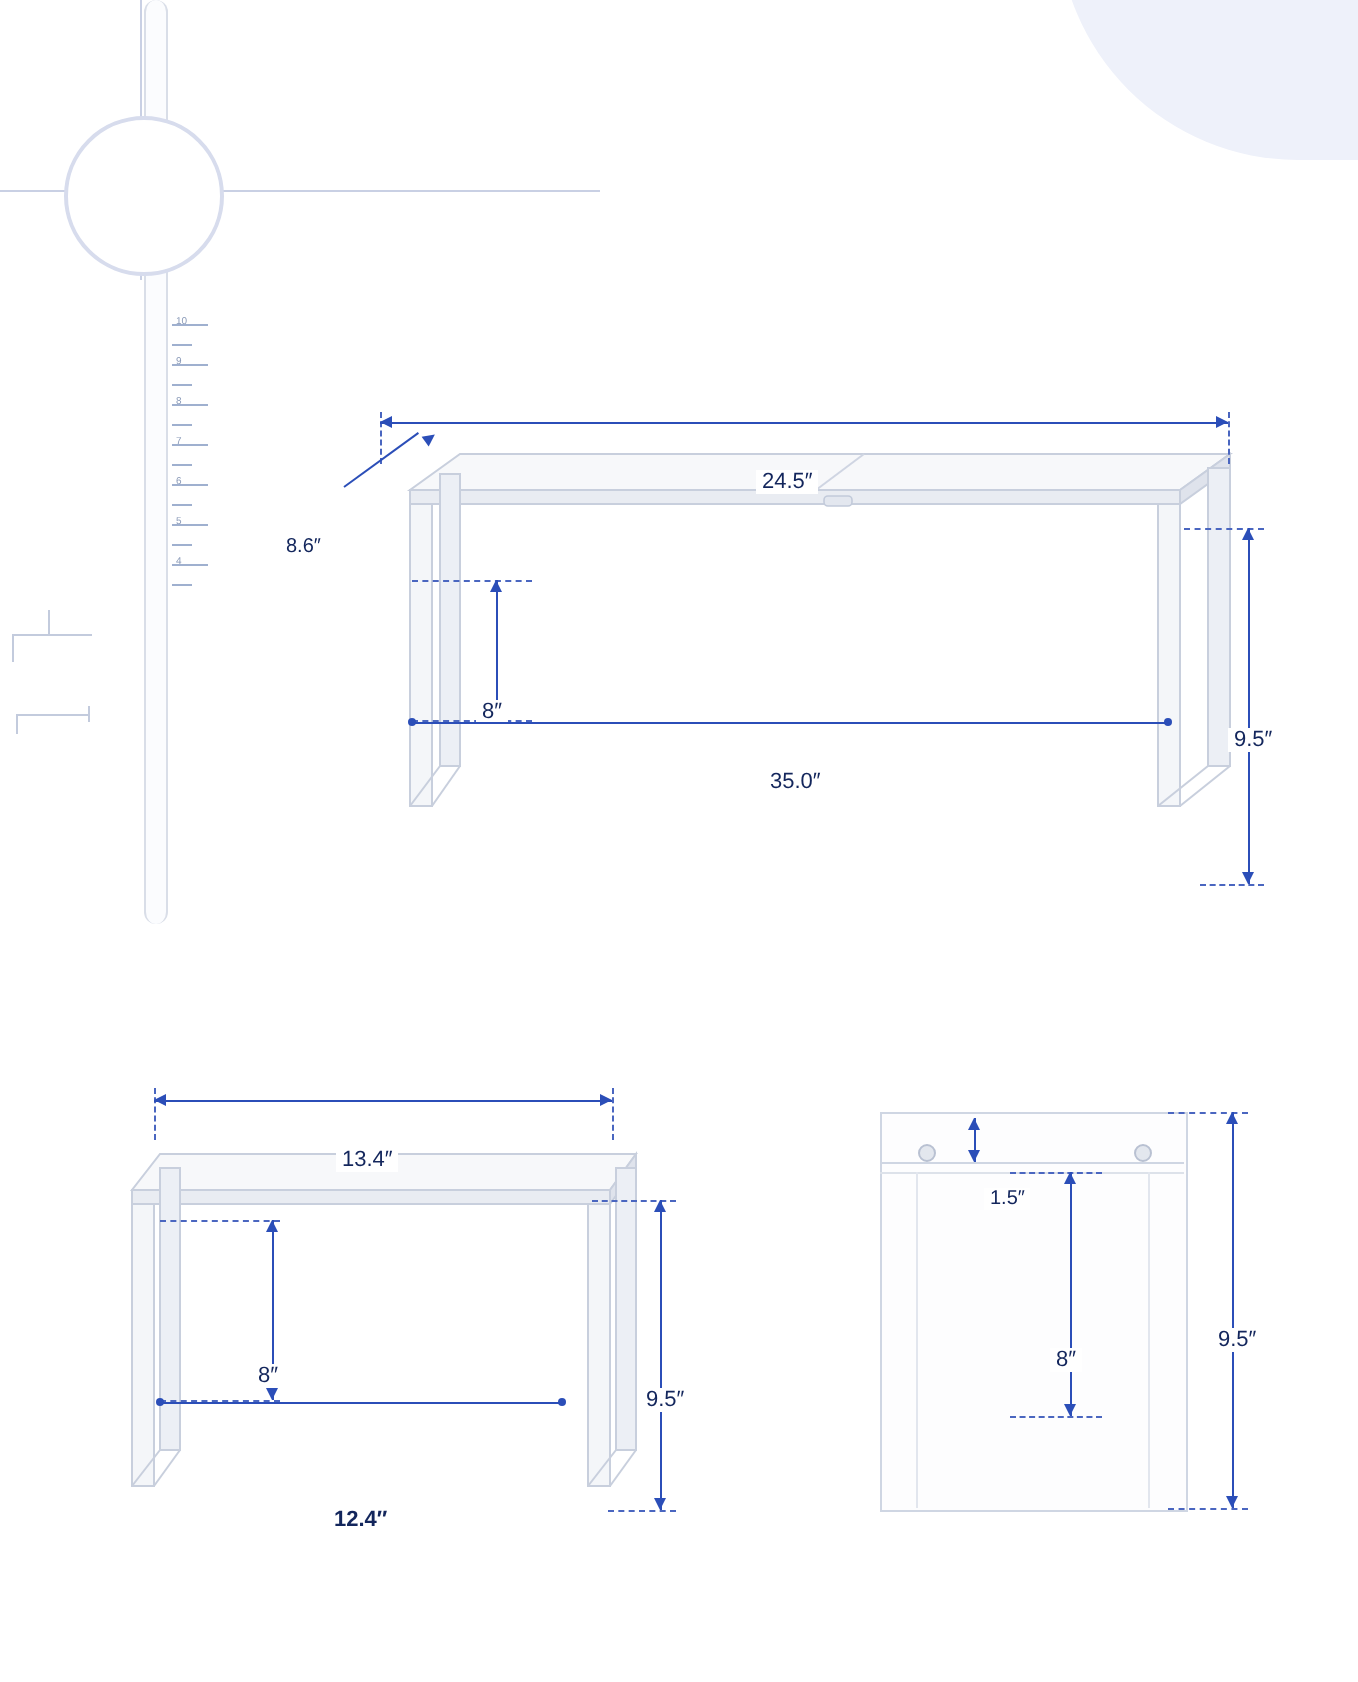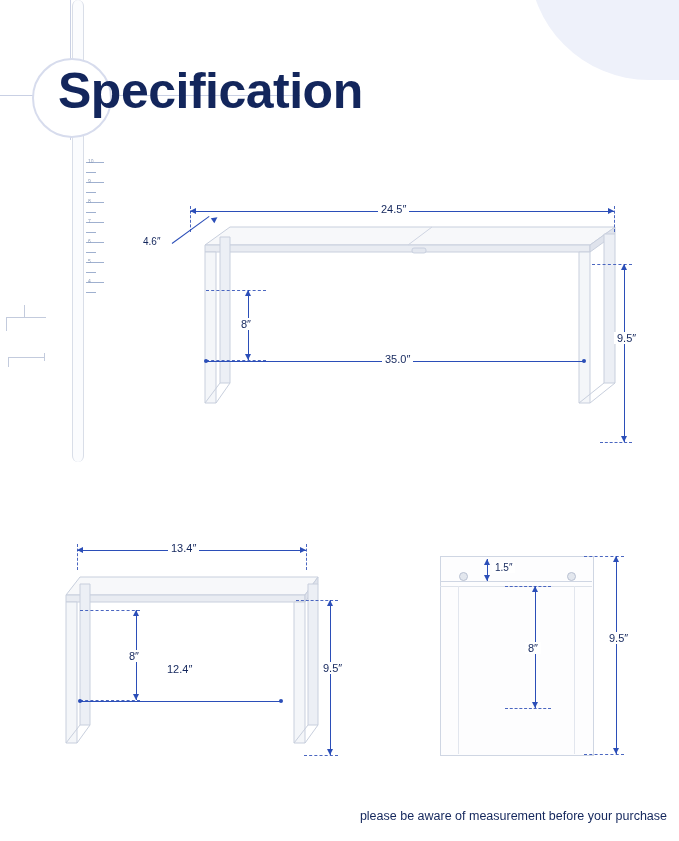--- a/index.html
+++ b/index.html
@@ -170,20 +170,21 @@
     border-radius: 50%;
     background: #2b4eb8;
   }
   .dim-label {
     position: absolute;
     font-size: 11px;
     color: #13265c;
     background: #ffffff;
     padding: 0 3px;
     white-space: nowrap;
+    margin-top: 32px;
   }
   .dim-label.sm { font-size: 10px; }
 
   .footer-note {
     position: absolute;
     right: 12px;
     bottom: 18px;
     font-size: 12.5px;
     color: #13265c;
   }
@@ -206,21 +207,20 @@
 </head>
 <body>
 
 <div class="page">
 
   <div class="corner-blob"></div>
 
   <div class="title-cross-h"></div>
   <div class="title-cross-v"></div>
   <div class="title-ring"></div>
-  <div class="page-title">Specification</div>
 
   <div class="ruler-strip">
     <div class="ruler-line"></div>
     <div class="tick long" style="top:162px"></div>
     <div class="tick short" style="top:172px"></div>
     <div class="tick long" style="top:182px"></div>
     <div class="tick short" style="top:192px"></div>
     <div class="tick long" style="top:202px"></div>
     <div class="tick short" style="top:212px"></div>
     <div class="tick long" style="top:222px"></div>
@@ -273,21 +273,21 @@
 
     <div class="dash-v" style="left:190px; top:206px; height:26px;"></div>
     <div class="dash-v" style="left:614px; top:206px; height:26px;"></div>
     <div class="dim-line" style="left:190px; top:211px; width:424px;"></div>
     <div class="arrow left" style="left:190px; top:208px;"></div>
     <div class="arrow right" style="left:608px; top:208px;"></div>
     <div class="dim-label" style="left:378px; top:203px;">24.5″</div>
 
     <div class="dim-line" style="left:172px; top:243px; width:46px; transform:rotate(-36deg); transform-origin:left center;"></div>
     <div class="arrow right" style="left:212px; top:216px; transform:rotate(-36deg);"></div>
-    <div class="dim-label sm" style="left:140px; top:236px;">4.6″</div>
+    <div class="dim-label sm" style="left:140px; top:236px;">8.6″</div>
 
     <div class="dash-h" style="left:206px; top:290px; width:60px;"></div>
     <div class="dash-h" style="left:206px; top:360px; width:60px;"></div>
     <div class="dim-line v" style="left:248px; top:290px; width:1px; height:70px;"></div>
     <div class="arrow up" style="left:245px; top:290px;"></div>
     <div class="arrow down" style="left:245px; top:354px;"></div>
     <div class="dim-label" style="left:238px; top:318px;">8″</div>
 
     <div class="dim-line" style="left:206px; top:361px; width:378px;"></div>
     <div class="dot" style="left:204px; top:359px;"></div>
@@ -330,21 +330,21 @@
     <div class="dash-h" style="left:80px; top:610px; width:60px;"></div>
     <div class="dash-h" style="left:80px; top:700px; width:60px;"></div>
     <div class="dim-line v" style="left:136px; top:610px; width:1px; height:90px;"></div>
     <div class="arrow up" style="left:133px; top:610px;"></div>
     <div class="arrow down" style="left:133px; top:694px;"></div>
     <div class="dim-label" style="left:126px; top:650px;">8″</div>
 
     <div class="dim-line" style="left:80px; top:701px; width:201px;"></div>
     <div class="dot" style="left:78px; top:699px;"></div>
     <div class="dot" style="left:279px; top:699px;"></div>
-    <div class="dim-label" style="left:164px; top:663px;">12.4″</div>
+    <div class="dim-label" style="left:164px; top:722px;font-weight:bold;">12.4″</div>
 
     <div class="dash-h" style="left:296px; top:600px; width:42px;"></div>
     <div class="dash-h" style="left:304px; top:755px; width:34px;"></div>
     <div class="dim-line v" style="left:330px; top:600px; width:1px; height:155px;"></div>
     <div class="arrow up" style="left:327px; top:600px;"></div>
     <div class="arrow down" style="left:327px; top:749px;"></div>
     <div class="dim-label" style="left:320px; top:662px;">9.5″</div>
   </div>
 
   <div>
@@ -369,15 +369,14 @@
     <div class="dim-label" style="left:525px; top:642px;">8″</div>
 
     <div class="dash-h" style="left:584px; top:556px; width:40px;"></div>
     <div class="dash-h" style="left:584px; top:754px; width:40px;"></div>
     <div class="dim-line v" style="left:616px; top:556px; width:1px; height:198px;"></div>
     <div class="arrow up" style="left:613px; top:556px;"></div>
     <div class="arrow down" style="left:613px; top:748px;"></div>
     <div class="dim-label" style="left:606px; top:632px;">9.5″</div>
   </div>
 
-  <div class="footer-note">please be aware of measurement before your purchase</div>
 
 </div>
 
 </body></html>

